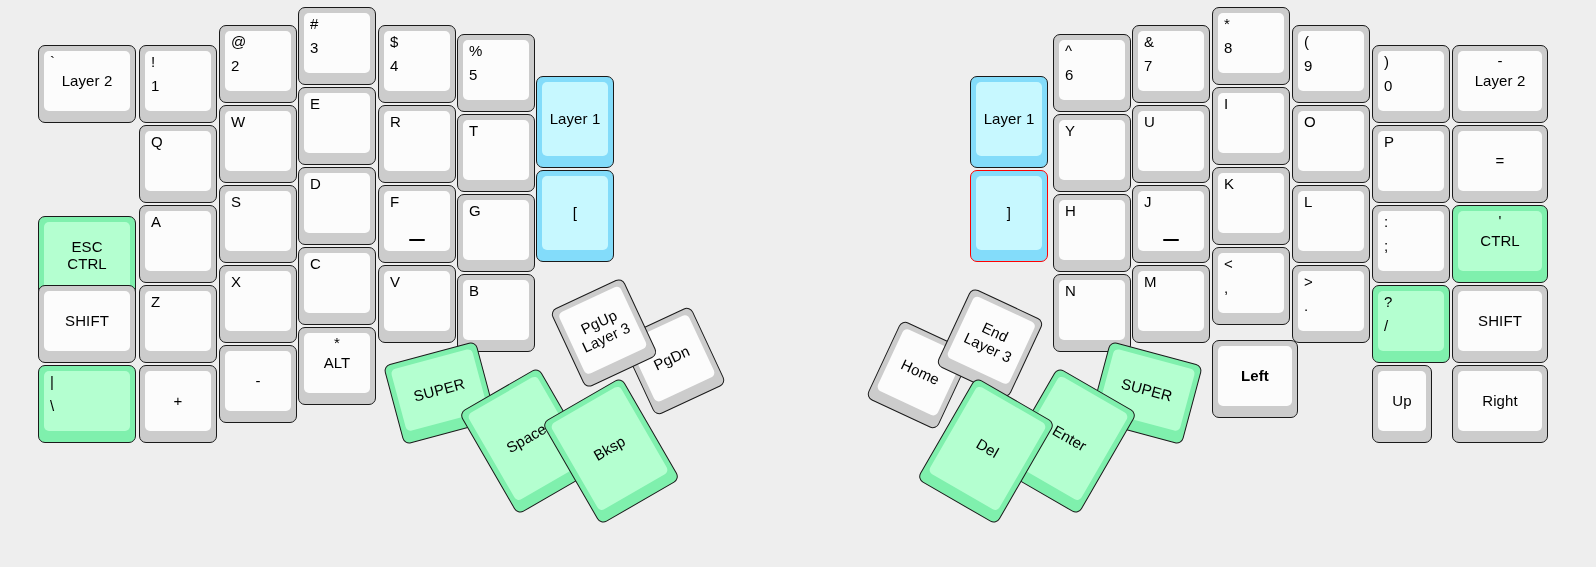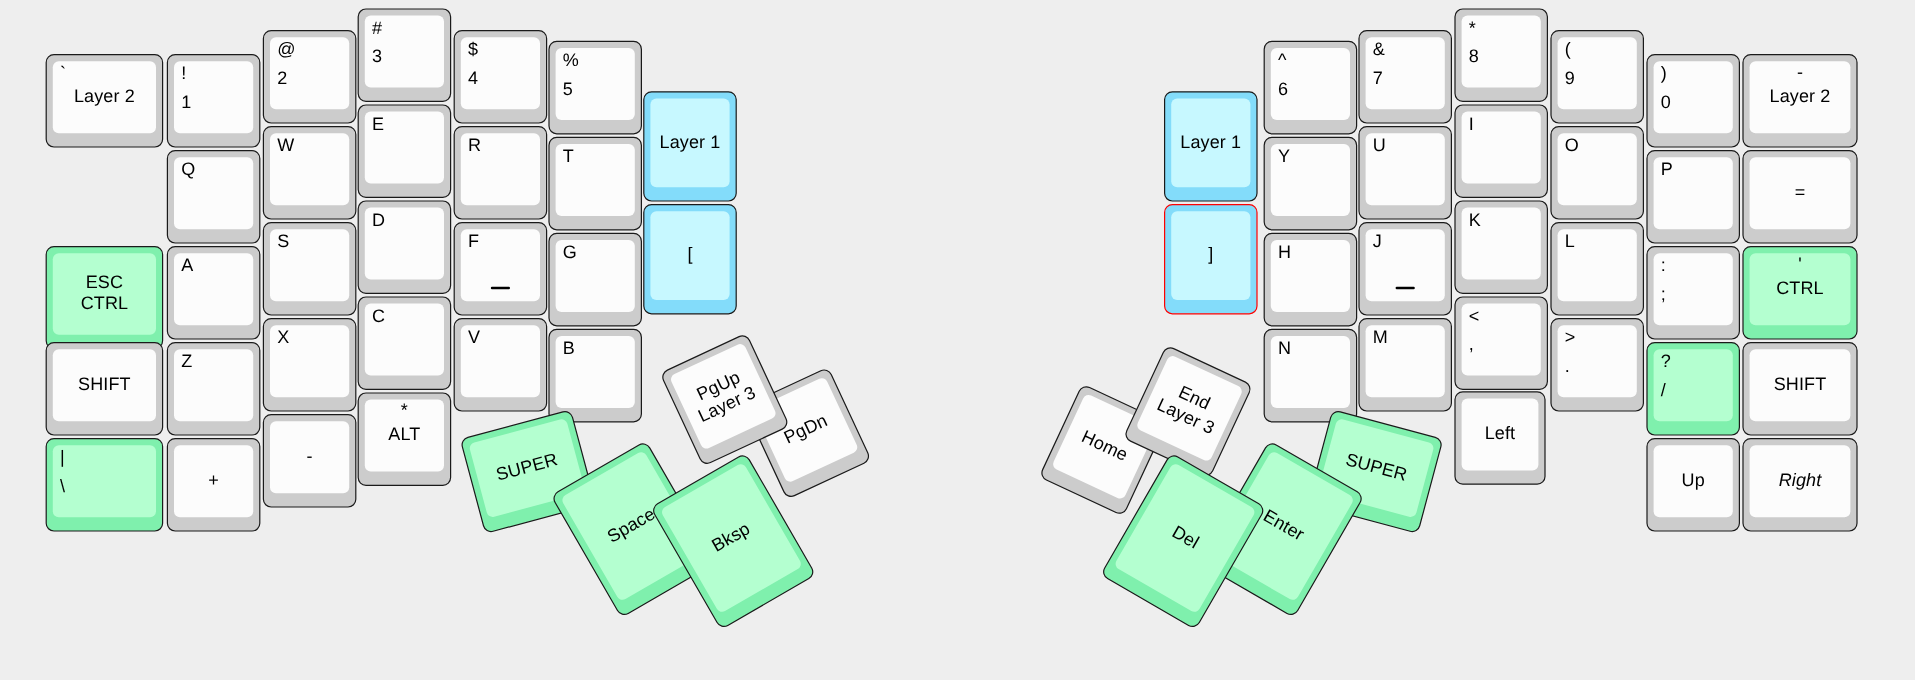--- a/index.html
+++ b/index.html
@@ -68,21 +68,21 @@
 </head>
 <body>
 
 <div id="kb">
     <div class="key c-grey" style="left: 38px; top: 45px; width: 98px; height: 78px;">
       <div class="cap">
         <div class="lbl tl">`</div>
         <div class="lbl ctr">Layer 2</div>
       </div>
     </div>
-    <div class="key c-green" style="left: 38px; top: 205px; width: 98px; height: 86px;">
+    <div class="key c-green" style="left: 38px; top: 216px; width: 98px; height: 86px;">
       <div class="cap">
         <div class="lbl twoline"><div>ESC</div><div>CTRL</div></div>
       </div>
     </div>
     <div class="key c-grey" style="left: 38px; top: 285px; width: 98px; height: 78px;">
       <div class="cap">
         <div class="lbl ctr">SHIFT</div>
       </div>
     </div>
     <div class="key c-green" style="left: 38px; top: 365px; width: 98px; height: 78px;">
@@ -316,21 +316,21 @@
       <div class="cap">
         <div class="lbl tl">K</div>
       </div>
     </div>
     <div class="key c-grey" style="left: 1212px; top: 247px; width: 78px; height: 78px;">
       <div class="cap">
         <div class="lbl tl">&lt;</div>
         <div class="lbl bl">,</div>
       </div>
     </div>
-    <div class="key c-grey" style="left: 1212px; top: 326px; width: 76px; height: 78px;">
+    <div class="key c-grey" style="left: 1212px; top: 340px; width: 86px; height: 78px; font-weight: bold;">
       <div class="cap">
         <div class="lbl ctr">Left</div>
       </div>
     </div>
     <div class="key c-grey" style="left: 1292px; top: 25px; width: 78px; height: 78px;">
       <div class="cap">
         <div class="lbl tl">(</div>
         <div class="lbl bl">9</div>
       </div>
     </div>
@@ -366,21 +366,21 @@
         <div class="lbl tl">:</div>
         <div class="lbl bl">;</div>
       </div>
     </div>
     <div class="key c-green" style="left: 1372px; top: 285px; width: 78px; height: 78px;">
       <div class="cap">
         <div class="lbl tl">?</div>
         <div class="lbl bl">/</div>
       </div>
     </div>
-    <div class="key c-grey" style="left: 1372px; top: 365px; width: 78px; height: 78px;">
+    <div class="key c-grey" style="left: 1372px; top: 365px; width: 60px; height: 78px;">
       <div class="cap">
         <div class="lbl ctr">Up</div>
       </div>
     </div>
     <div class="key c-grey" style="left: 1452px; top: 45px; width: 96px; height: 78px;">
       <div class="cap">
         <div class="lbl tc">-</div>
         <div class="lbl twoline">Layer 2</div>
       </div>
     </div>
@@ -393,21 +393,21 @@
       <div class="cap">
         <div class="lbl tc">'</div>
         <div class="lbl twoline">CTRL</div>
       </div>
     </div>
     <div class="key c-grey" style="left: 1452px; top: 285px; width: 96px; height: 78px;">
       <div class="cap">
         <div class="lbl ctr">SHIFT</div>
       </div>
     </div>
-    <div class="key c-grey" style="left: 1452px; top: 365px; width: 96px; height: 78px; font-style: italic;">
+    <div class="key c-grey" style="left: 1452px; top: 365px; width: 96px; height: 78px;">
       <div class="cap">
         <div class="lbl ctr">Right</div>
       </div>
     </div>
     <div class="key c-grey" style="left: 880px; top: 332px; width: 78px; height: 86px; transform: rotate(25deg); transform-origin: 50% 50%; z-index: 3;">
       <div class="cap">
         <div class="lbl ctr">Home</div>
       </div>
     </div>
     <div class="key c-grey" style="left: 950px; top: 300px; width: 80px; height: 86px; transform: rotate(25deg); transform-origin: 50% 50%; z-index: 4;">

